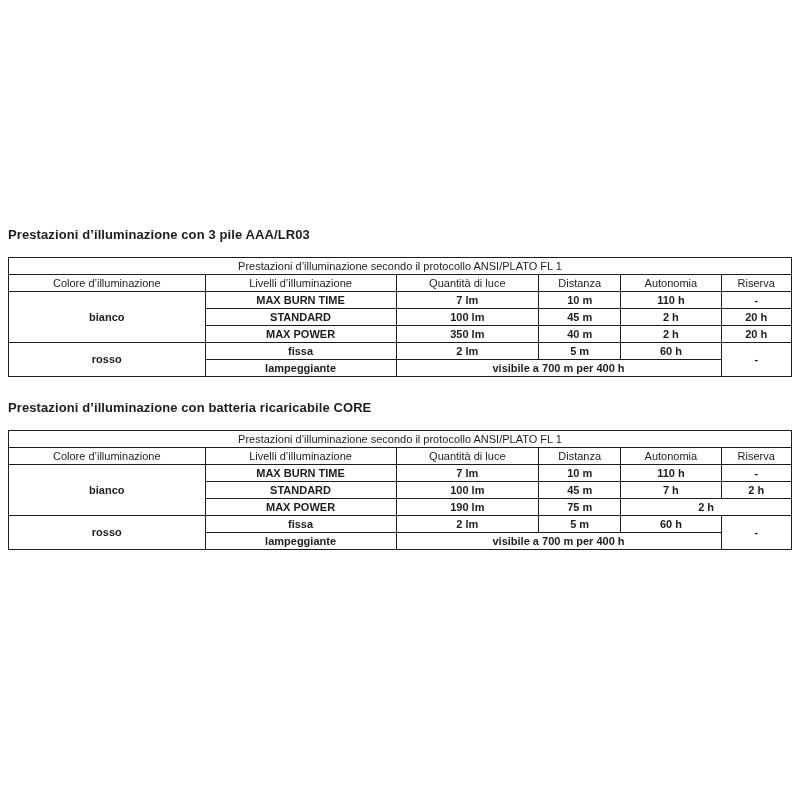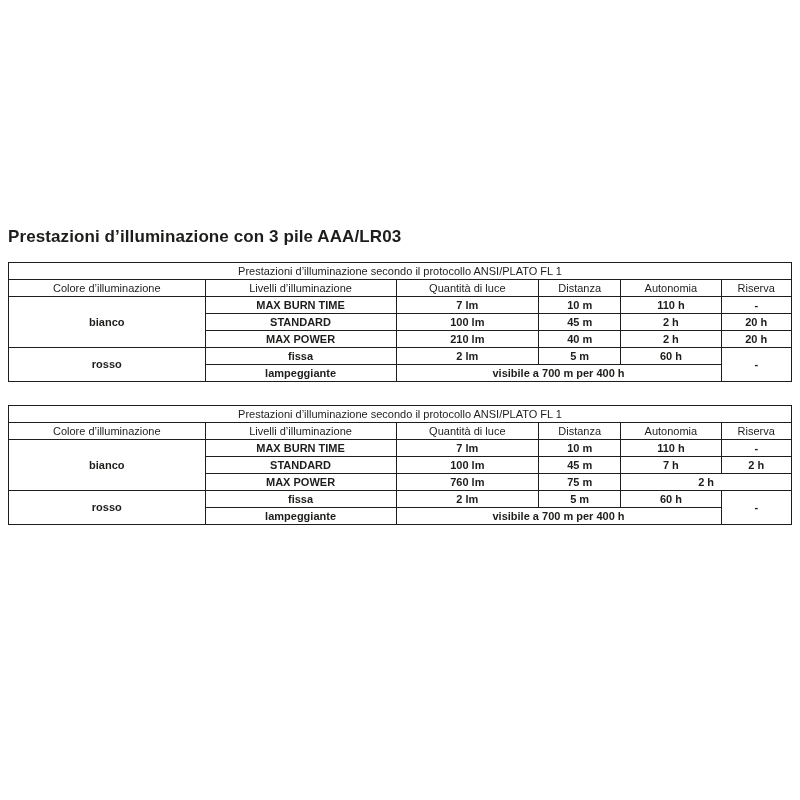--- a/index.html
+++ b/index.html
@@ -11,21 +11,21 @@
     font-family: "Liberation Sans", "DejaVu Sans", sans-serif;
     color: #1d1d1b;
   }
   .page {
     width: 800px;
     height: 800px;
     padding: 227px 8px 0 8px;
   }
   .table-section { margin-bottom: 23px; }
   .table-title {
-    font-size: 17px;
+    font-size: 13px;
     font-weight: bold;
     color: #1d1d1b;
     margin-bottom: 15px;
     letter-spacing: 0.1px;
   }
   table.perf-table {
     width: 100%;
     border-collapse: collapse;
     border: 1px solid #0f172a;
     table-layout: fixed;
@@ -97,21 +97,21 @@
           </tr>
           <tr>
             <td>STANDARD</td>
             <td>100 lm</td>
             <td>45 m</td>
             <td>2 h</td>
             <td>20 h</td>
           </tr>
           <tr>
             <td>MAX POWER</td>
-            <td>210 lm</td>
+            <td>350 lm</td>
             <td>40 m</td>
             <td>2 h</td>
             <td>20 h</td>
           </tr>
           <tr>
             <td rowspan="2">rosso</td>
             <td>fissa</td>
             <td>2 lm</td>
             <td>5 m</td>
             <td>60 h</td>
@@ -119,20 +119,21 @@
           </tr>
           <tr>
             <td>lampeggiante</td>
             <td colspan="3">visibile a 700 m per 400 h</td>
           </tr>
         </tbody>
     </table>
   </div>
 
   <div class="table-section">
+    <div class="table-title">Prestazioni d’illuminazione con batteria ricaricabile CORE</div>
     <table class="perf-table">
       <colgroup>
         <col class="c1">
           <col class="c2">
           <col class="c3">
           <col class="c4">
           <col class="c5">
           <col class="c6">
       </colgroup>
       <thead>
@@ -159,21 +160,21 @@
           </tr>
           <tr>
             <td>STANDARD</td>
             <td>100 lm</td>
             <td>45 m</td>
             <td>7 h</td>
             <td>2 h</td>
           </tr>
           <tr>
             <td>MAX POWER</td>
-            <td>760 lm</td>
+            <td>190 lm</td>
             <td>75 m</td>
             <td colspan="2">2 h</td>
           </tr>
           <tr>
             <td rowspan="2">rosso</td>
             <td>fissa</td>
             <td>2 lm</td>
             <td>5 m</td>
             <td>60 h</td>
             <td rowspan="2">-</td>

